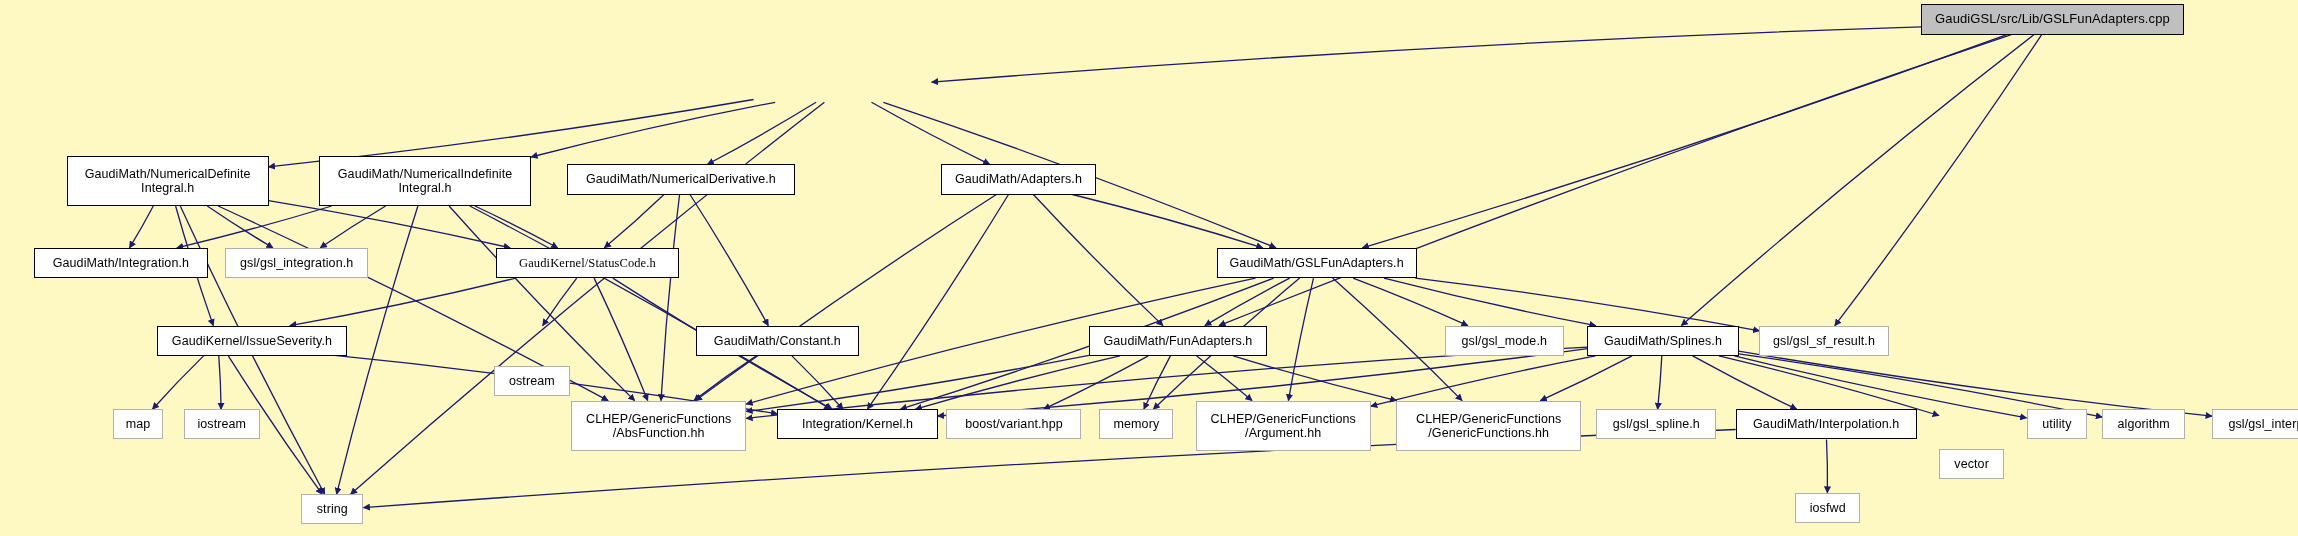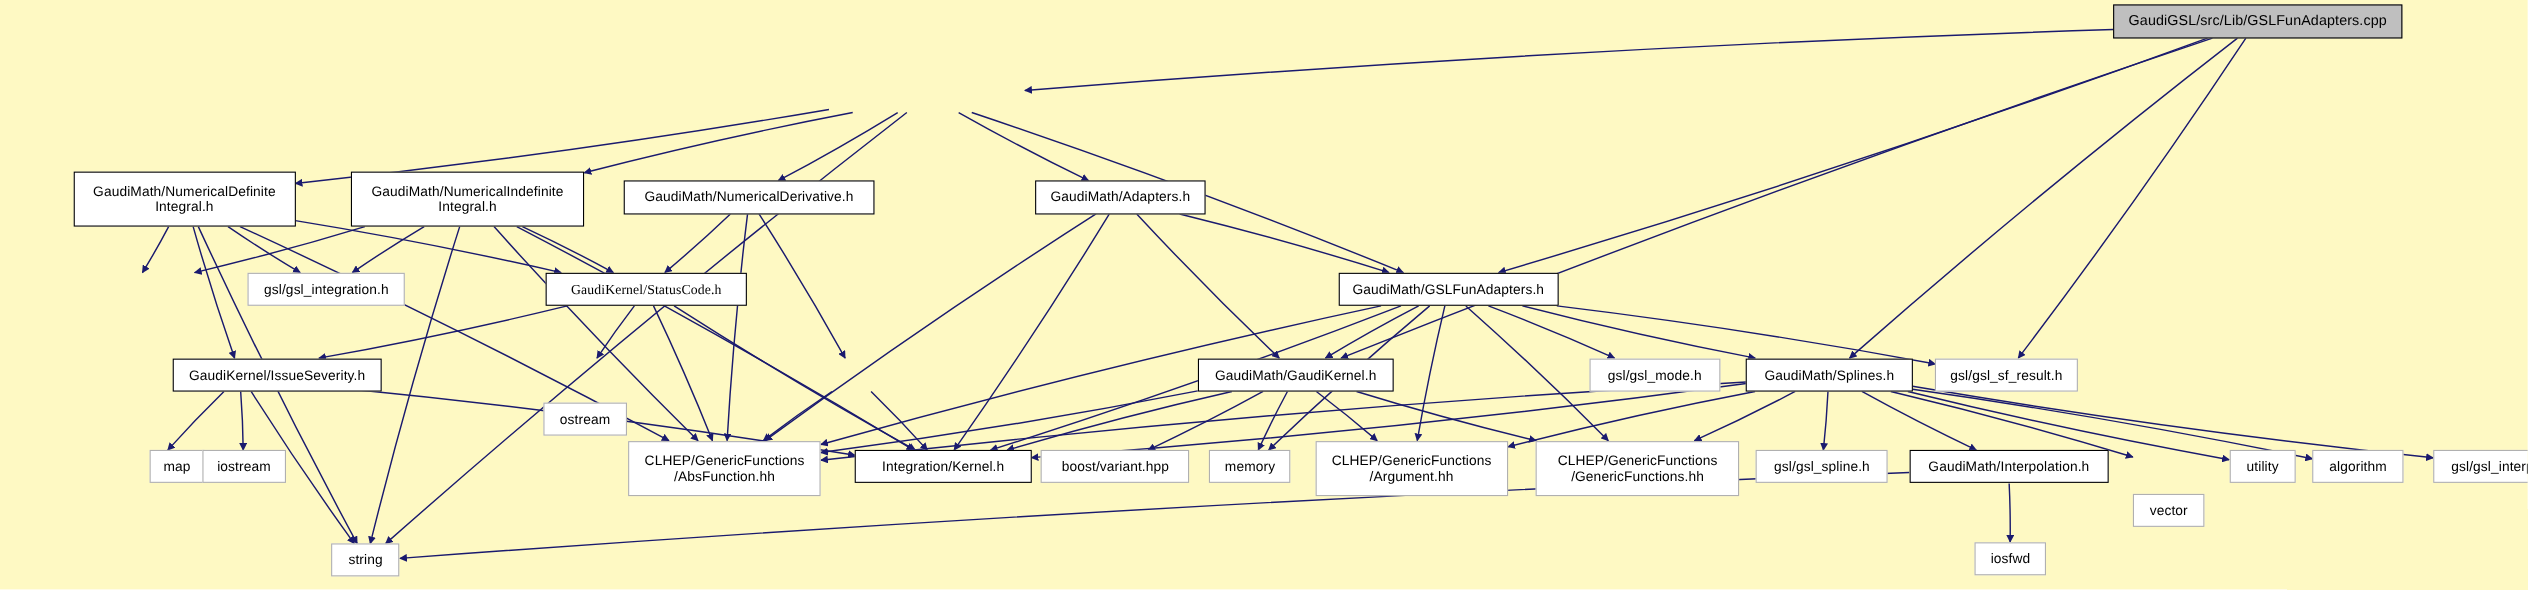--- a/index.html
+++ b/index.html
@@ -108,41 +108,43 @@
       <path d="M1826.5,439.5 Q1827.8,466.1 1827.4,492.8" fill="none" stroke="#1a1a6e" stroke-width="1.3" marker-end="url(#ah)"></path>
       <path d="M1735.7,429.5 Q1048.9,456.8 363.5,507.6" fill="none" stroke="#1a1a6e" stroke-width="1.3" marker-end="url(#ah)"></path>
     </svg>
 <div class="node root" style="left: 1921.18px; top: 4.32258px; width: 262.586px; height: 30.2581px; font-size: 13px;">GaudiGSL/src/Lib/GSLFunAdapters.cpp</div>
     <div class="node local" style="left: 66.7592px; top: 155.613px; width: 201.761px; height: 50.4301px;">GaudiMath/NumericalDefinite
 Integral.h</div>
     <div class="node local" style="left: 318.961px; top: 155.613px; width: 212.146px; height: 50.4301px;">GaudiMath/NumericalIndefinite
 Integral.h</div>
     <div class="node local" style="left: 566.711px; top: 164.258px; width: 228.465px; height: 30.2581px;">GaudiMath/NumericalDerivative.h</div>
     <div class="node local" style="left: 940.563px; top: 164.258px; width: 155.771px; height: 30.2581px;">GaudiMath/Adapters.h</div>
+    <div class="node local" style="left: 34.1214px; top: 247.828px; width: 173.574px; height: 30.2581px;">GaudiMath/Integration.h</div>
     <div class="node lib" style="left: 225.498px; top: 247.828px; width: 142.42px; height: 30.2581px;">gsl/gsl_integration.h</div>
     <div class="node local" style="left: 495.502px; top: 247.828px; width: 183.959px; height: 30.2581px; font-family: Liberation Serif, serif;">GaudiKernel/StatusCode.h</div>
     <div class="node local" style="left: 1216.5px; top: 247.828px; width: 200.278px; height: 30.2581px;">GaudiMath/GSLFunAdapters.h</div>
     <div class="node local" style="left: 133px; top: 325.634px; width: 189.893px; height: 30.2581px; margin-left: 24px;">GaudiKernel/IssueSeverity.h</div>
     <div class="node lib" style="left: 494.018px; top: 325.634px; width: 75.6604px; height: 30.2581px; margin-top: 40px;">ostream</div>
-    <div class="node local" style="left: 1088.92px; top: 325.634px; width: 178.025px; height: 30.2581px;">GaudiMath/GaudiKernel.h</div>
+    <div class="node local" style="left: 695.779px; top: 325.634px; width: 163.189px; height: 30.2581px;">GaudiMath/Constant.h</div>
+    <div class="node local" style="left: 1088.92px; top: 325.634px; width: 178.025px; height: 30.2581px;">GaudiMath/FunAdapters.h</div>
     <div class="node lib" style="left: 1444.97px; top: 325.634px; width: 118.683px; height: 30.2581px;">gsl/gsl_mode.h</div>
     <div class="node local" style="left: 1587.39px; top: 325.634px; width: 151.321px; height: 30.2581px;">GaudiMath/Splines.h</div>
     <div class="node lib" style="left: 1759.48px; top: 325.634px; width: 129.068px; height: 30.2581px;">gsl/gsl_sf_result.h</div>
     <div class="node lib" style="left: 571.162px; top: 400.559px; width: 175.057px; height: 50.4301px;">CLHEP/GenericFunctions
 /AbsFunction.hh</div>
     <div class="node local" style="left: 777.374px; top: 409.204px; width: 160.222px; height: 30.2581px;">Integration/Kernel.h</div>
     <div class="node lib" style="left: 946.497px; top: 409.204px; width: 135.002px; height: 30.2581px;">boost/variant.hpp</div>
     <div class="node lib" style="left: 1099.3px; top: 409.204px; width: 74.1769px; height: 30.2581px;">memory</div>
     <div class="node lib" style="left: 1195.73px; top: 400.559px; width: 175.057px; height: 50.4301px;">CLHEP/GenericFunctions
 /Argument.hh</div>
     <div class="node lib" style="left: 1396.01px; top: 400.559px; width: 185.442px; height: 50.4301px;">CLHEP/GenericFunctions
 /GenericFunctions.hh</div>
     <div class="node lib" style="left: 1596.29px; top: 409.204px; width: 120.167px; height: 30.2581px;">gsl/gsl_spline.h</div>
     <div class="node local" style="left: 1735.74px; top: 409.204px; width: 180.992px; height: 30.2581px;">GaudiMath/Interpolation.h</div>
     <div class="node lib" style="left: 1938.98px; top: 421px; width: 65.2757px; height: 30.2581px; margin-top: 28px;">vector</div>
     <div class="node lib" style="left: 2026.51px; top: 409.204px; width: 60.825px; height: 30.2581px;">utility</div>
     <div class="node lib" style="left: 2102.17px; top: 409.204px; width: 83.0781px; height: 30.2581px;">algorithm</div>
     <div class="node lib" style="left: 2211.95px; top: 409.204px; width: 118.683px; height: 30.2581px;">gsl/gsl_interp.h</div>
-    <div class="node lib" style="left: 112.749px; top: 409.204px; width: 50.4403px; height: 30.2581px; margin-left: 23px;">map</div>
+    <div class="node lib" style="left: 112.749px; top: 409.204px; width: 50.4403px; height: 30.2581px;">map</div>
     <div class="node lib" style="left: 183.959px; top: 409.204px; width: 75.6604px; height: 30.2581px;">iostream</div>
     <div class="node lib" style="left: 301.158px; top: 494.215px; width: 62.3086px; height: 30.2581px;">string</div>
     <div class="node lib" style="left: 1795.08px; top: 492.774px; width: 65.2757px; height: 30.2581px;">iosfwd</div>
   </div>
 
 </body></html>

